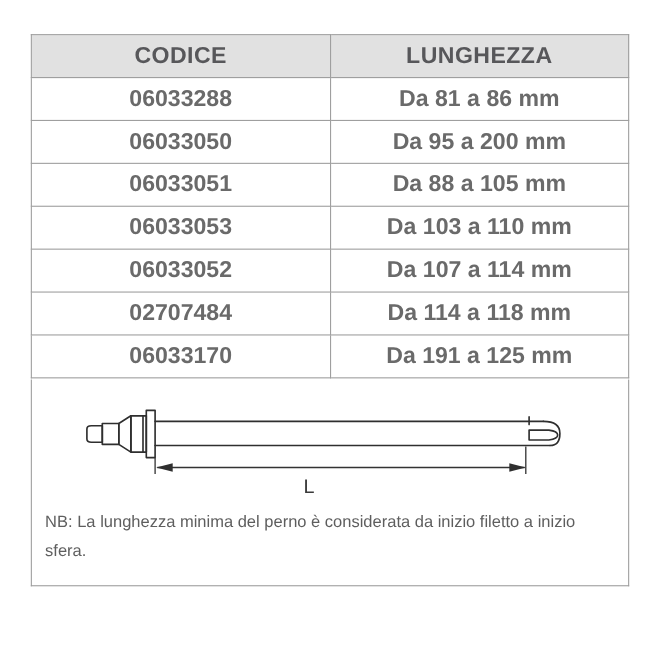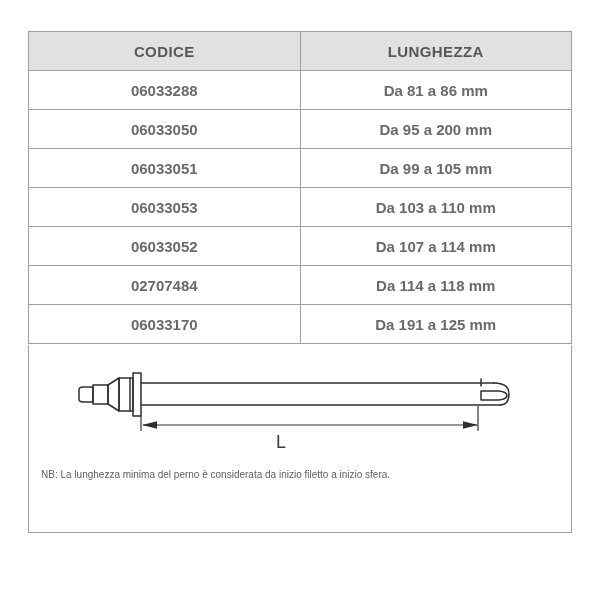--- a/index.html
+++ b/index.html
@@ -27,21 +27,21 @@
   table.spec{
     width:100%;
     border-collapse:collapse;
     table-layout:fixed;
   }
   table.spec th, table.spec td{
     border:1px solid var(--border);
     text-align:center;
     vertical-align:middle;
     height:39px;
-    font-size:15px;
+    font-size:21px;
   }
   table.spec th{
     background:var(--header_bg);
     color:var(--header_text);
     font-weight:bold;
     letter-spacing:0.4px;
   }
   table.spec td{
     color:var(--cell_text);
     font-weight:bold;
@@ -55,21 +55,21 @@
   .drawing-box svg{
     display:block;
     margin-top:1px;
   }
   .notes{
     position:absolute;
     left:12px;
     right:10px;
     top:117px;
     color:var(--note_text);
-    font-size:10px;
+    font-size:15px;
     line-height:26px;
   }
   .notes p{margin:0;}
 </style>
 </head>
 <body>
 
 <div class="sheet">
 
   <table class="spec">
@@ -83,21 +83,21 @@
       <tr>
         <td>06033288</td>
         <td>Da 81 a 86 mm</td>
       </tr>
       <tr>
         <td>06033050</td>
         <td>Da 95 a 200 mm</td>
       </tr>
       <tr>
         <td>06033051</td>
-        <td>Da 99 a 105 mm</td>
+        <td>Da 88 a 105 mm</td>
       </tr>
       <tr>
         <td>06033053</td>
         <td>Da 103 a 110 mm</td>
       </tr>
       <tr>
         <td>06033052</td>
         <td>Da 107 a 114 mm</td>
       </tr>
       <tr>

